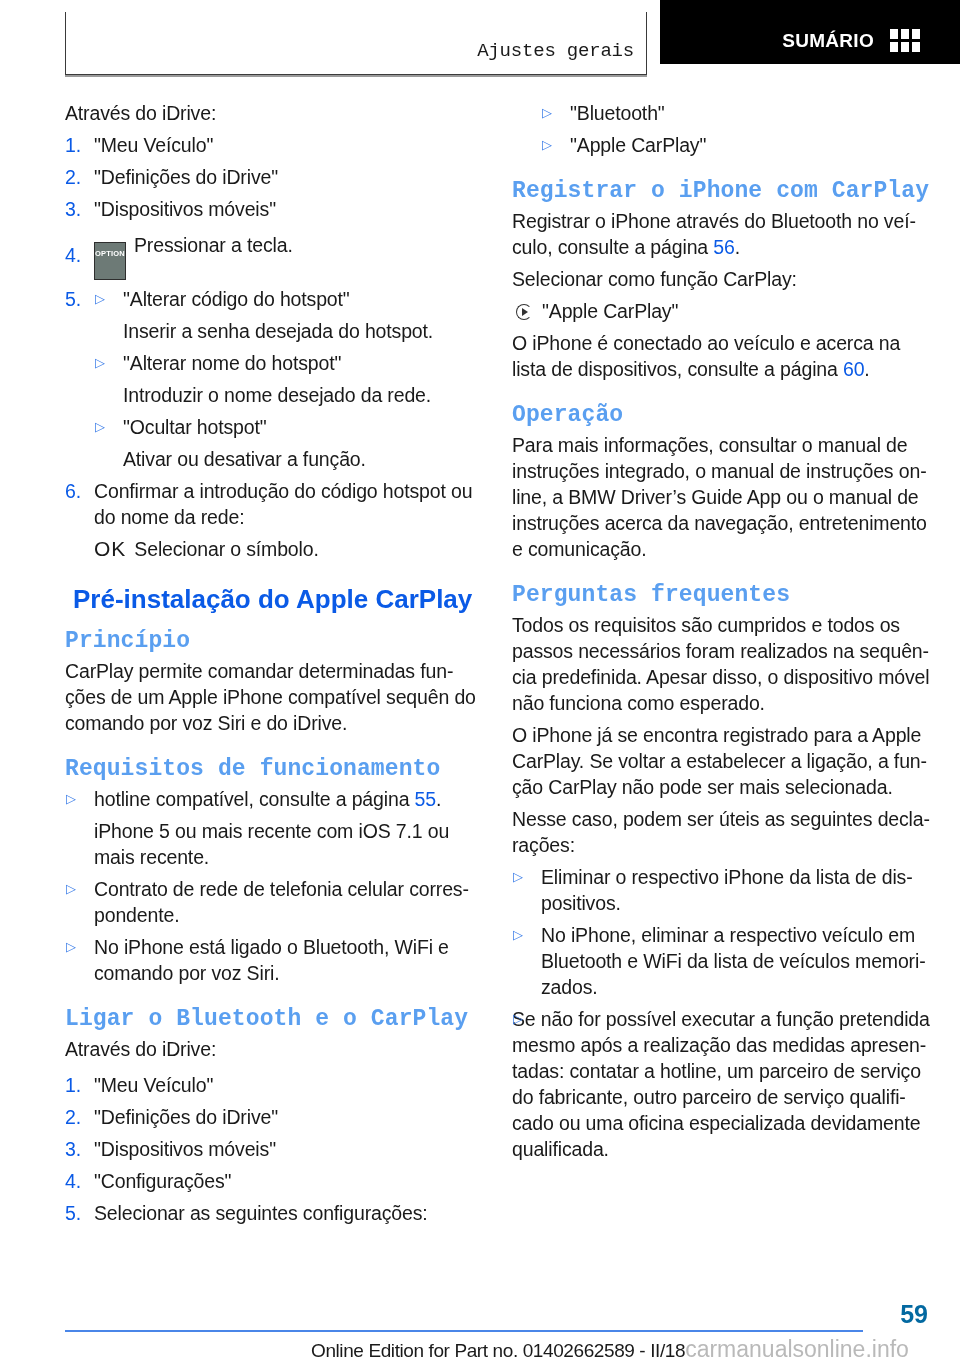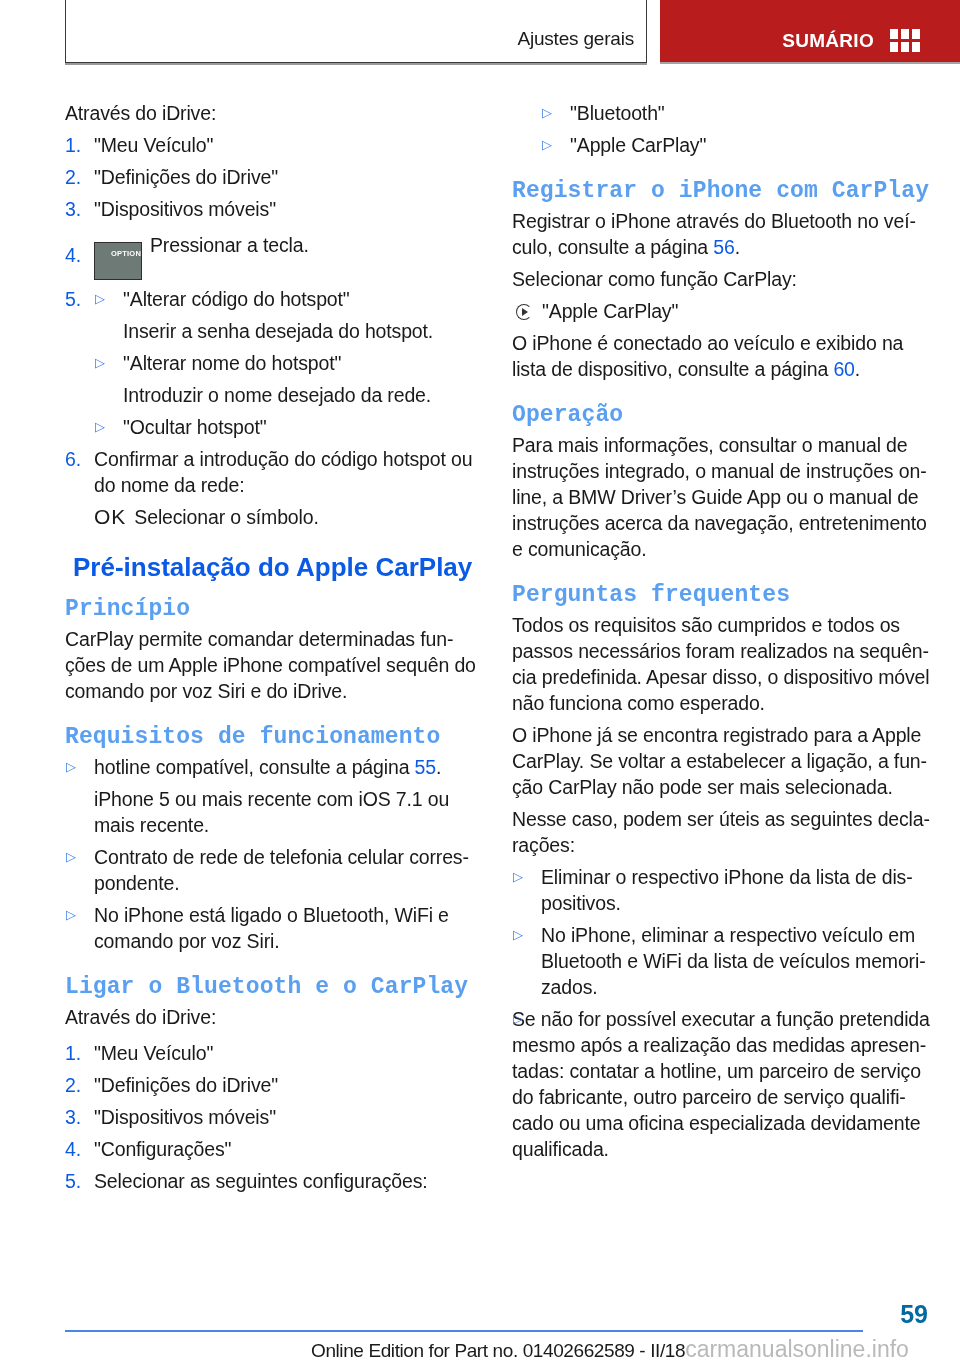--- a/index.html
+++ b/index.html
@@ -3,32 +3,33 @@
 <meta charset="utf-8">
 <style>
   html, body { margin: 0; padding: 0; }
   body {
     width: 960px; height: 1362px; position: relative; overflow: hidden;
     background: #ffffff; color: #1a1a1a;
     font-family: "Liberation Sans", "DejaVu Sans", sans-serif;
   }
   
   .hdr-box {
-    position: absolute; left: 65px; top: 0; width: 582px; height: 63px;
+    position: absolute; left: 65px; top: 12px; width: 582px; height: 63px;
     border: 1px solid #3a3a3a; border-top: none; box-sizing: border-box;
     box-shadow: 0 2px 0 #9a9a9a;
+    font-family: Liberation Mono, monospace;
   }
   .hdr-title {
     position: absolute; right: 12px; bottom: 12px;
     font-size: 19px; color: #1a1a1a; letter-spacing: -0.2px;
   }
   .hdr-btn {
     position: absolute; left: 660px; top: 0; width: 300px; height: 64px;
-    background: #b91c1c; color: #fff; cursor: pointer;
-    border-bottom: 2px solid #a3a3a3; box-sizing: border-box;
+    background: #000000; color: #fff; cursor: pointer;
+    border-bottom: 2px solid #000000; box-sizing: border-box;
   }
   .hdr-btn-label {
     position: absolute; right: 86px; top: 30px;
     font-size: 19px; font-weight: bold; letter-spacing: 0.3px;
   }
   .grid-icon {
     position: absolute; right: 38px; top: 29px; width: 32px; height: 24px;
     display: grid; grid-template-columns: repeat(3, 8px); grid-template-rows: 10px 10px;
     column-gap: 3px; row-gap: 3px;
   }
@@ -45,23 +46,23 @@
   .h2.spaced { margin-top: 18px; }
 
   .step { position: relative; padding-left: 29px; margin: 0 0 6px 0; }
   .step .num { position: absolute; left: 0; top: 0; color: #0a5ae6; }
   .bullet { position: relative; padding-left: 29px; margin: 0 0 6px 0; }
   .bullet .tri { position: absolute; left: 1px; top: 0; color: #3b7de8; font-size: 13px; }
   .sub { padding-left: 29px; margin: 0 0 6px 0; }
   .link { color: #0a5ae6; }
 
   .option-key {
-    display: inline-block; width: 48px; height: 38px; vertical-align: -4px;
+    display: inline-block; width: 32px; height: 38px; vertical-align: -4px;
     background: #6d7a76; border: 1px solid #2e2e2e; box-sizing: border-box;
-    color: #fff; font-size: 7.5px; font-weight: bold; text-align: right; line-height: 22px;
+    color: #fff; font-size: 7.5px; font-weight: bold; text-align: center; line-height: 22px;
     margin-right: 8px; letter-spacing: 0.2px;
   }
   .ok-sym { font-size: 21px; font-weight: normal; margin-right: 8px; letter-spacing: 1px; }
   .play-icon {
     display: inline-block; width: 16px; height: 16px; border: 1.5px solid #333; border-radius: 50%;
     box-sizing: border-box; position: relative; vertical-align: -2px; margin: 0 10px 0 4px;
     border-right-color: transparent; transform: rotate(0deg);
   }
   .play-icon::after {
     content: ""; position: absolute; left: 4.5px; top: 3px;
@@ -101,20 +102,21 @@
     <span class="num" style="top:10px">4.</span>
     <span class="option-key">OPTION</span><span>Pressionar a tecla.</span>
   </div>
   <div class="step" style="margin-bottom:0">
     <span class="num">5.</span>
     <div class="bullet"><span class="tri">▷</span><span>"Alterar código do hotspot"</span></div>
     <div class="sub">Inserir a senha desejada do hotspot.</div>
     <div class="bullet"><span class="tri">▷</span><span>"Alterar nome do hotspot"</span></div>
     <div class="sub">Introduzir o nome desejado da rede.</div>
     <div class="bullet"><span class="tri">▷</span><span>"Ocultar hotspot"</span></div>
+    <div class="sub">Ativar ou desativar a função.</div>
   </div>
   <div class="step">
     <span class="num">6.</span>
     <span>Confirmar a introdução do código hotspot ou do nome da rede:</span>
   </div>
   <div class="sub"><span class="ok-sym">OK</span><span>Selecionar o símbolo.</span></div>
 
   <div class="h1">Pré-instalação do Apple CarPlay</div>
   <div class="h2">Princípio</div>
   <p>CarPlay permite comandar determinadas fun­ções de um Apple iPhone compatível sequên do comando por voz Siri e do iDrive.</p>
@@ -135,21 +137,21 @@
 </div>
 
 <div class="col col-right">
   <div class="bullet" style="margin-left:29px"><span class="tri">▷</span><span>"Bluetooth"</span></div>
   <div class="bullet" style="margin-left:29px"><span class="tri">▷</span><span>"Apple CarPlay"</span></div>
 
   <div class="h2 spaced">Registrar o iPhone com CarPlay</div>
   <p><span>Registrar o iPhone através do Bluetooth no veí­culo, consulte a página </span><span class="link">56</span>.</p>
   <p>Selecionar como função CarPlay:</p>
   <p><span class="play-icon"></span><span>"Apple CarPlay"</span></p>
-  <p><span>O iPhone é conectado ao veículo e exibido na lista de dispositivo, consulte a página </span><span class="link">60</span>.</p>
+  <p><span>O iPhone é conectado ao veículo e acerca na lista de dispositivos, consulte a página </span><span class="link">60</span>.</p>
 
   <div class="h2 spaced">Operação</div>
   <p>Para mais informações, consultar o manual de instruções integrado, o manual de instruções on­line, a BMW Driver’s Guide App ou o manual de instruções acerca da navegação, entretenimento e comunicação.</p>
 
   <div class="h2 spaced">Perguntas frequentes</div>
   <p>Todos os requisitos são cumpridos e todos os passos necessários foram realizados na sequên­cia predefinida. Apesar disso, o dispositivo móvel não funciona como esperado.</p>
   <p>O iPhone já se encontra registrado para a Apple CarPlay. Se voltar a estabelecer a ligação, a fun­ção CarPlay não pode ser mais selecionada.</p>
   <p>Nesse caso, podem ser úteis as seguintes decla­rações:</p>
   <div class="bullet"><span class="tri">▷</span><span>Eliminar o respectivo iPhone da lista de dis­positivos.</span></div>
   <div class="bullet"><span class="tri">▷</span><span>No iPhone, eliminar a respectivo veículo em Bluetooth e WiFi da lista de veículos memori­zados.</span></div>

